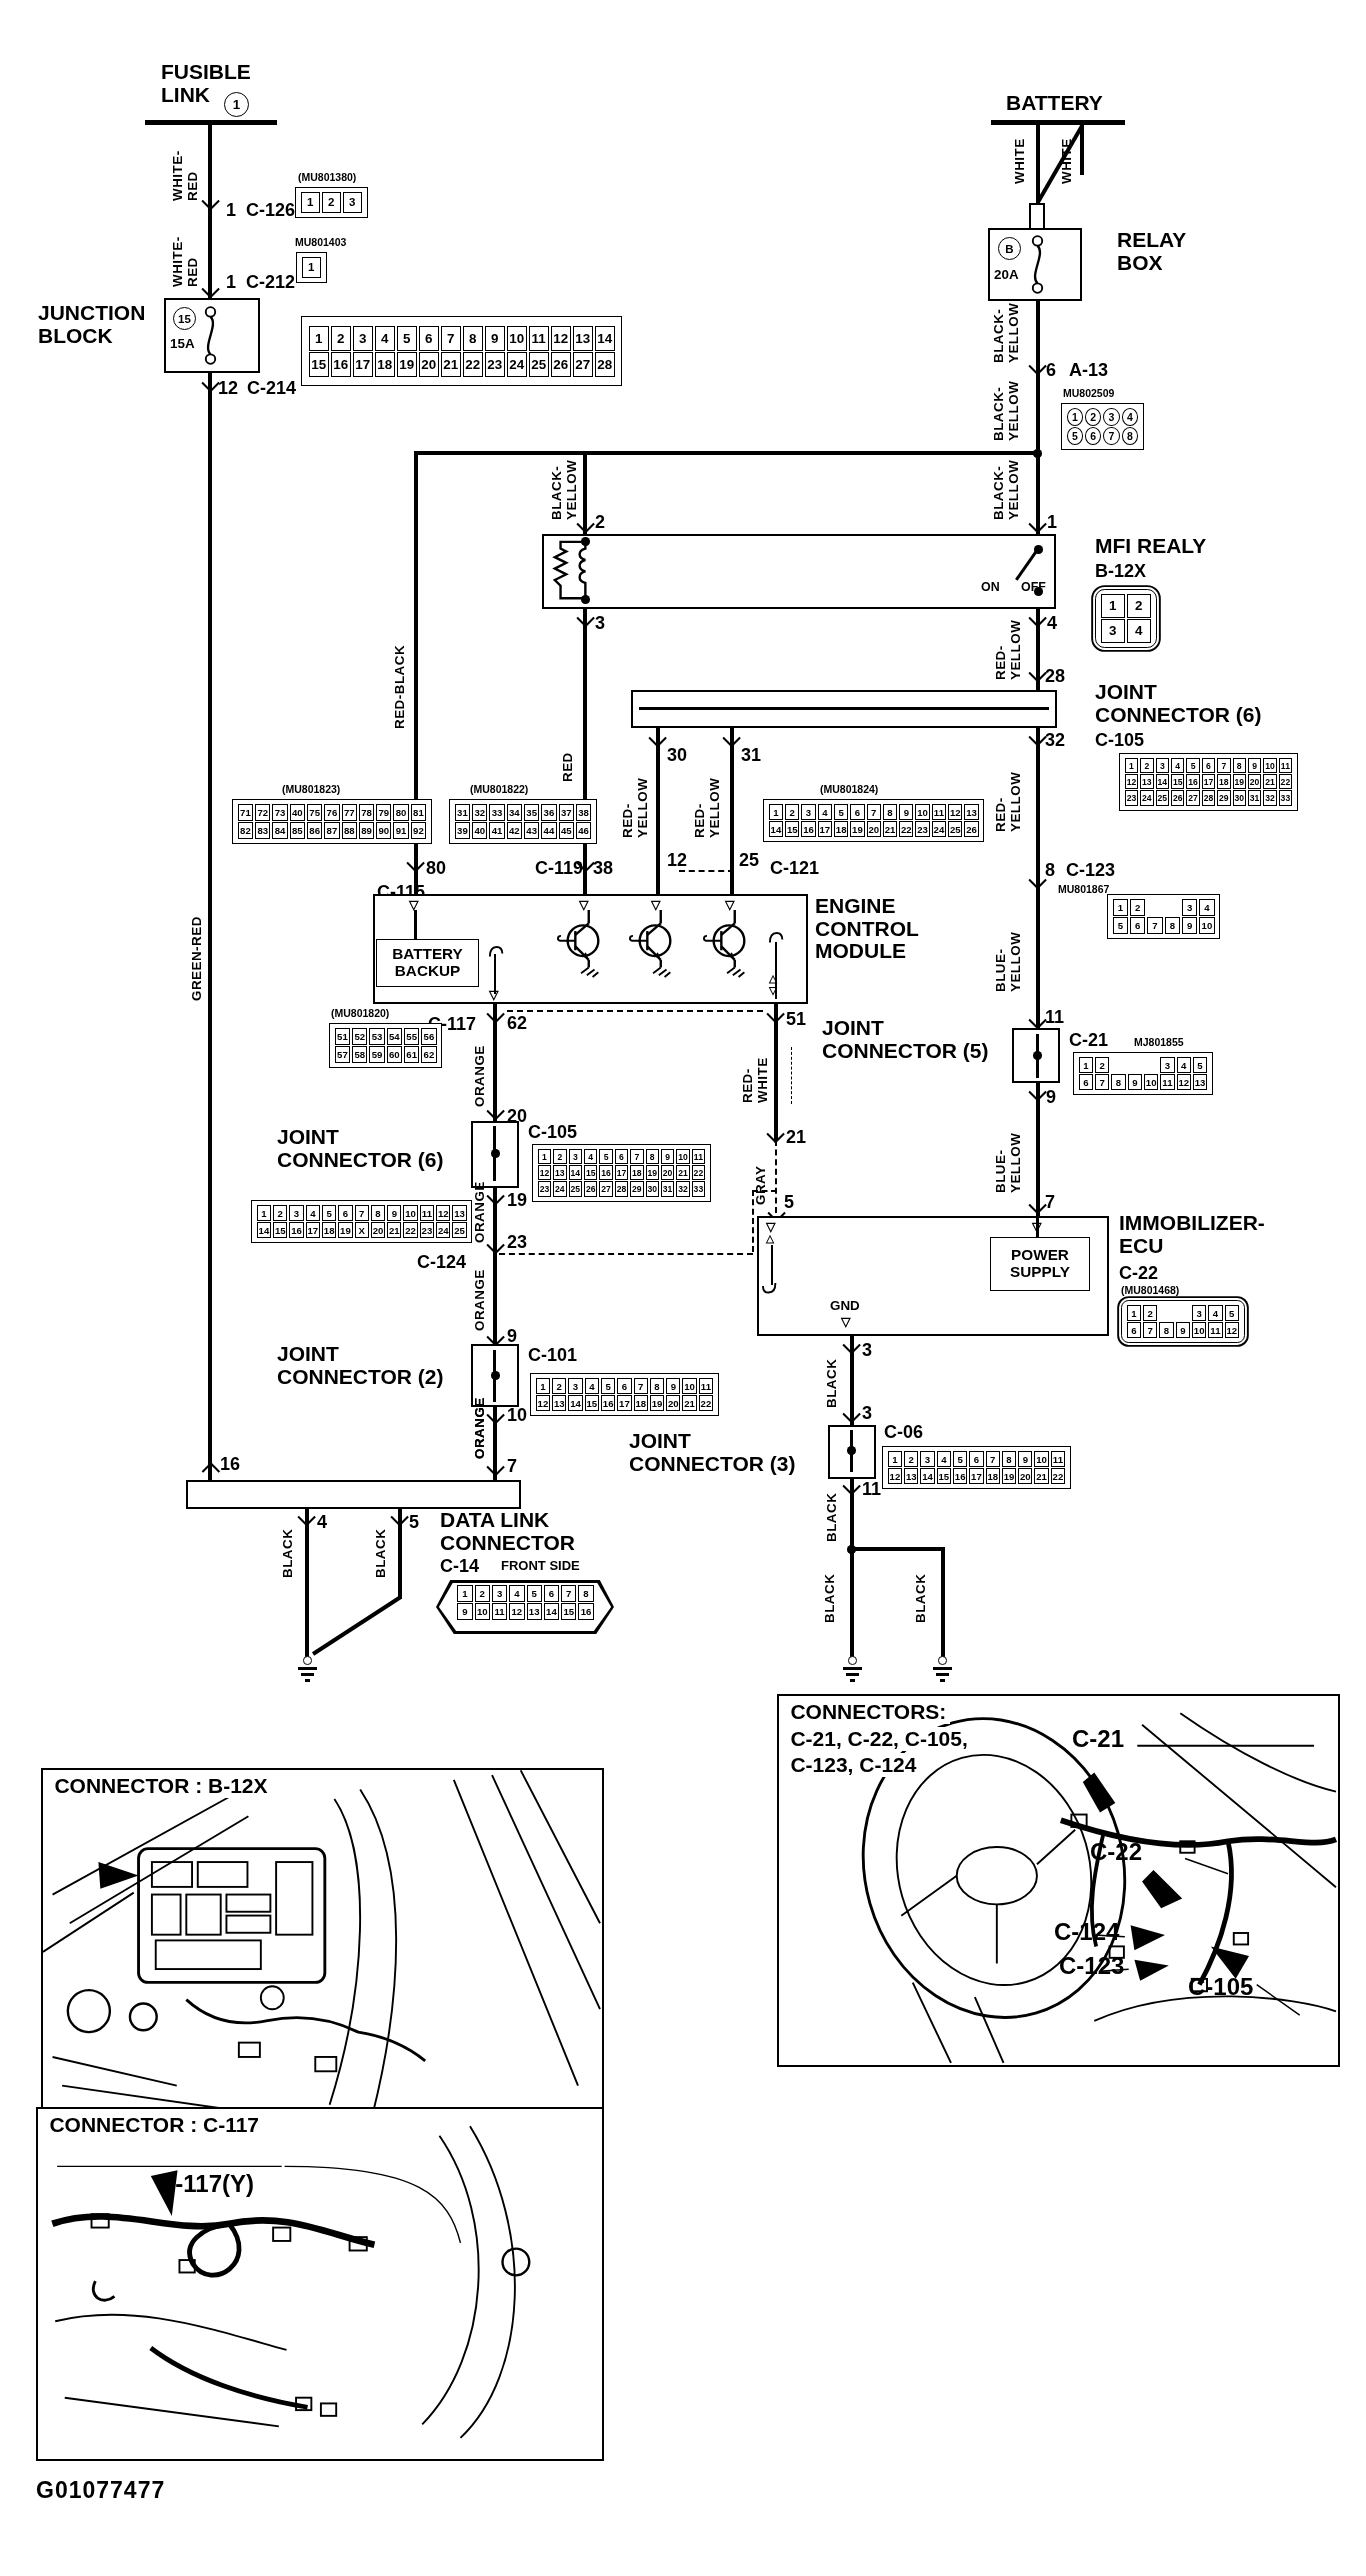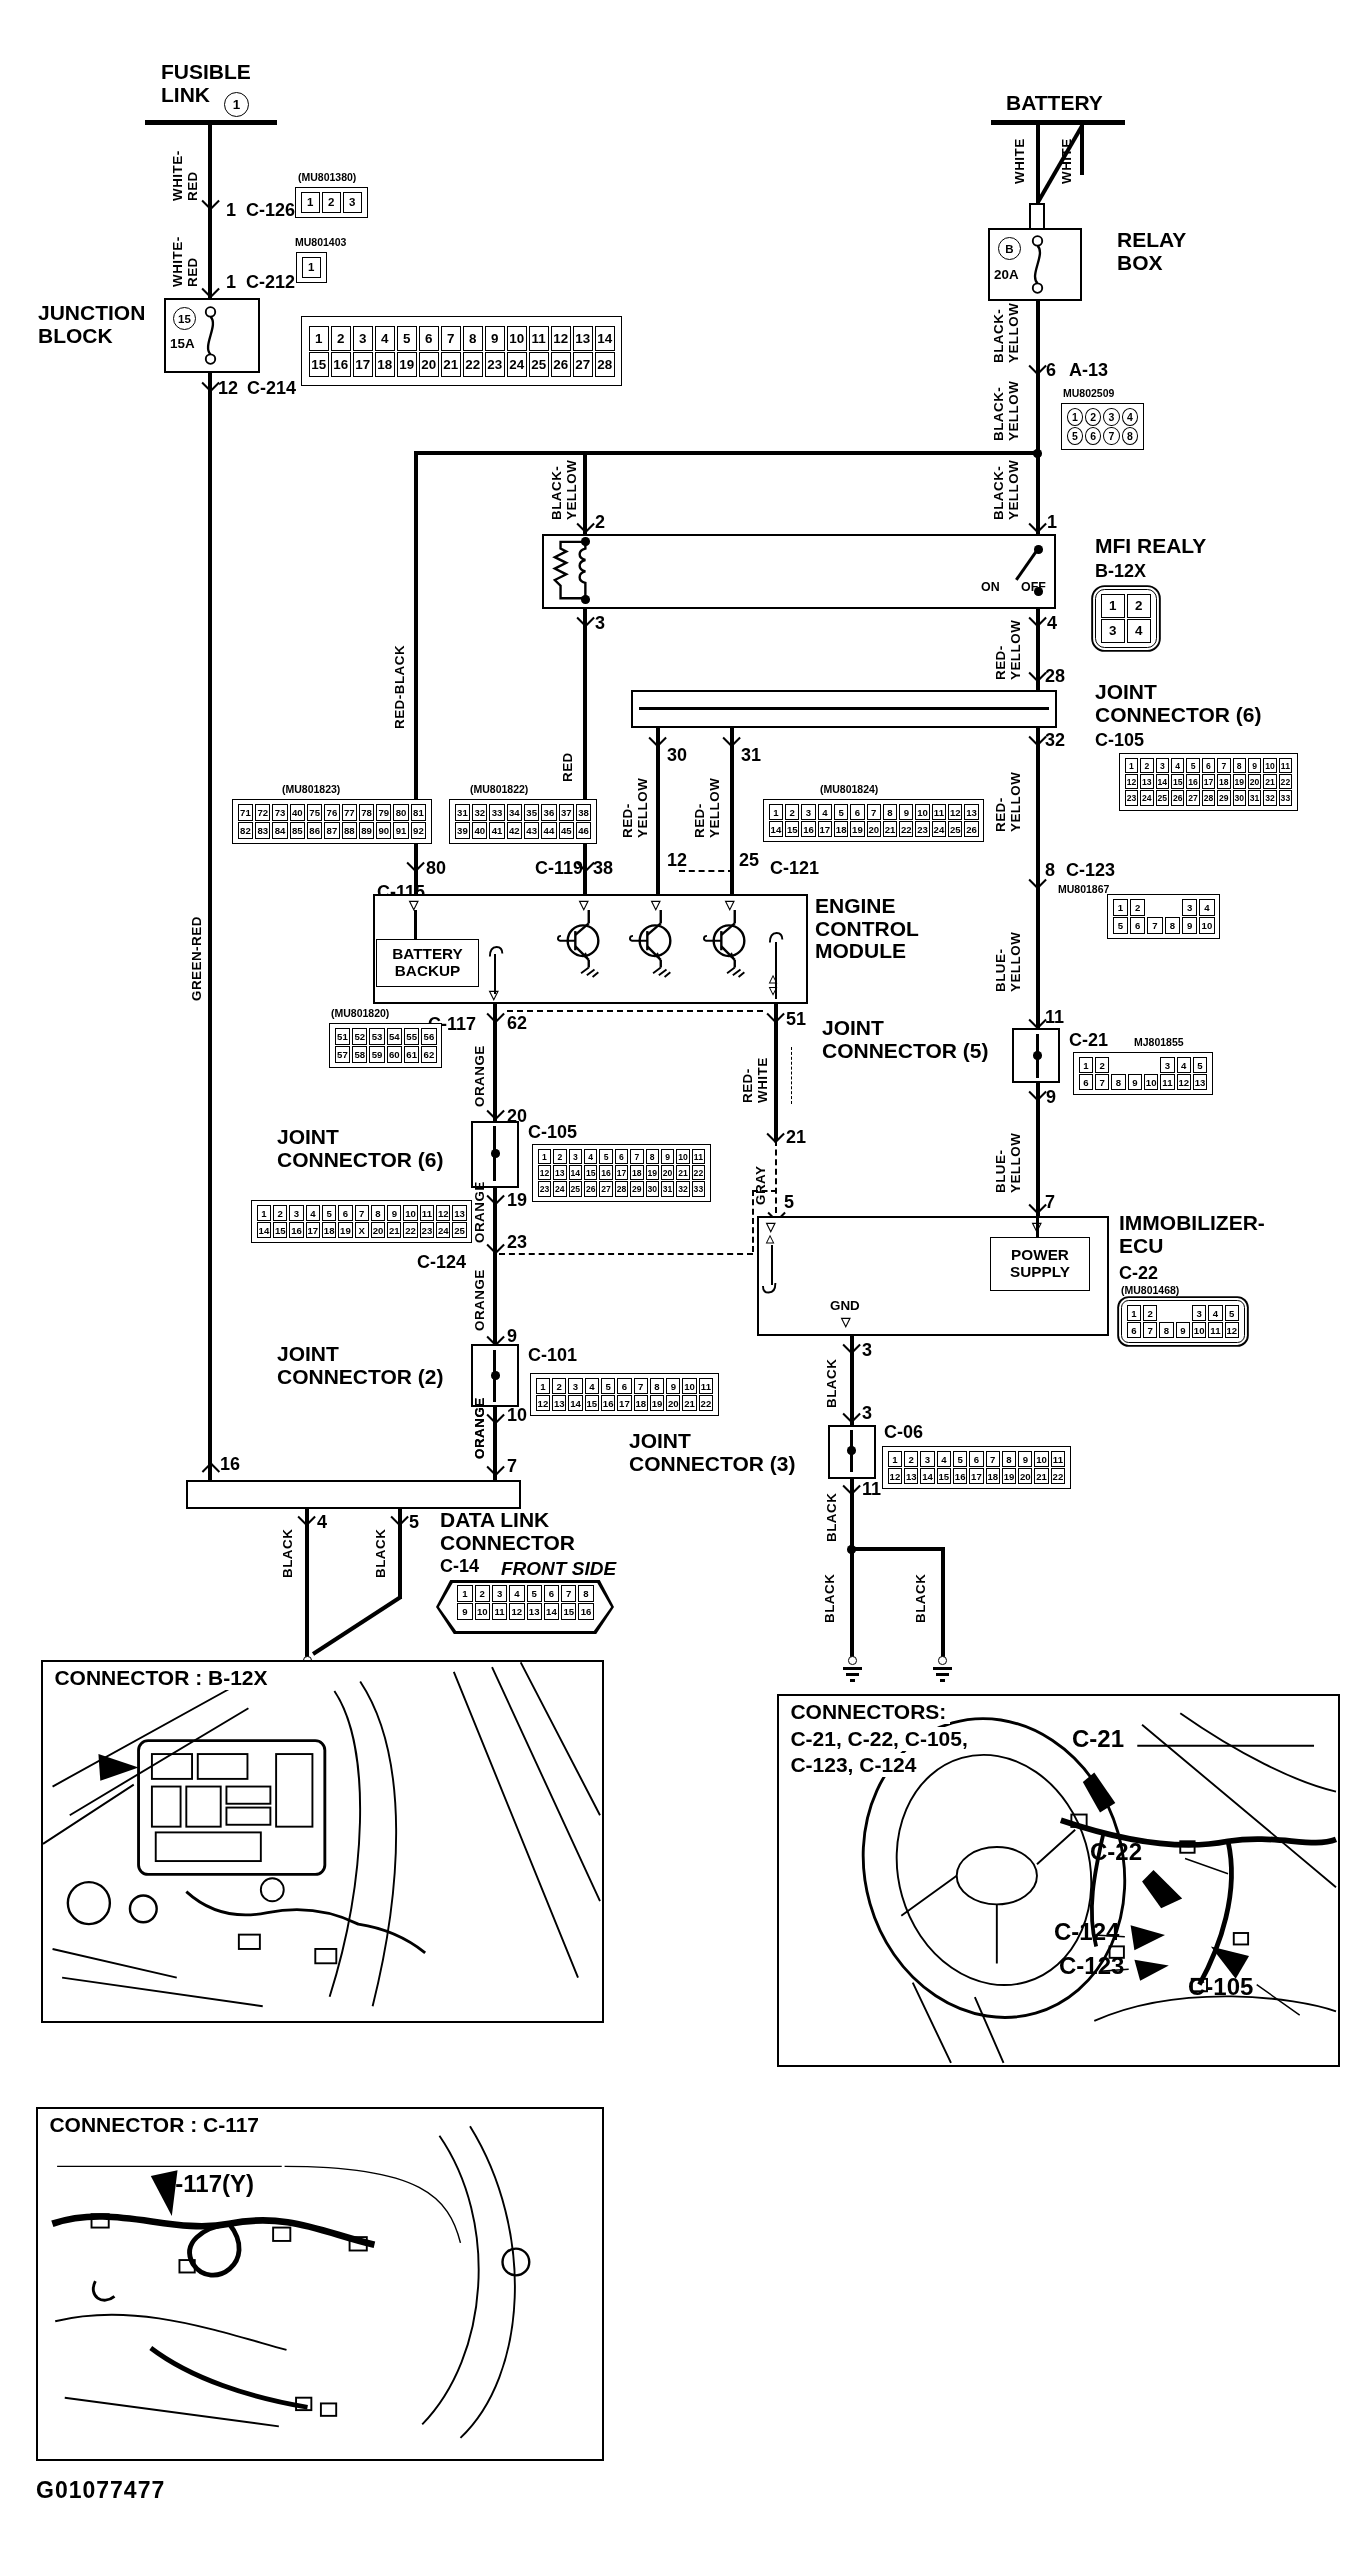--- a/index.html
+++ b/index.html
@@ -1,18 +1,18 @@
 <!DOCTYPE html>
 <html><head>
 <meta charset="utf-8">
 <style>
   html,body{margin:0;padding:0;background:#fff;}
   body{width:1366px;height:2576px;position:relative;font-family:"Liberation Sans",sans-serif;color:#000;overflow:hidden;}
   .w{position:absolute;background:#000;}
-  .lb{position:absolute;font-weight:700;white-space:pre-line;line-height:1.08;} .t22{font-size:21px;} .t19{font-size:18px;} .t17{font-size:19px;font-style:italic;}
+  .lb{position:absolute;font-weight:700;white-space:pre-line;line-height:1.08;} .t22{font-size:21px;} .t19{font-size:18px;} .t17{font-size:13px;}
   .t16{font-size:15.3px;} .t14{font-size:13.4px;} .t13{font-size:12.4px;} .t11{font-size:10.5px;}
   .vl{position:absolute;writing-mode:vertical-rl;transform:rotate(180deg);font-weight:700;font-size:13.4px;line-height:1.15;letter-spacing:0.5px;white-space:pre-line;}
   .bx{position:absolute;border:2.9px solid #000;background:#fff;box-sizing:border-box;}
   .sh{position:absolute;border:1.9px solid #000;background:#fff;padding:2.9px 3.8px;box-sizing:border-box;}
   .rd{border-radius:9.6px;box-shadow:0 0 0 1.9px #fff,0 0 0 3.8px #000;}
   .pin-row{display:flex;justify-content:center;margin:1px 0;}
   .pin-cell{display:inline-flex;align-items:center;justify-content:center;border:1.9px solid #000;font-weight:700;margin:0 1px;background:#fff;box-sizing:border-box;}
   .blank{visibility:hidden;}
   .circ .pin-cell{border-radius:50%;}
   .cs14 .pin-cell{width:13.4px;height:15.3px;font-size:8.6px;}
@@ -819,21 +819,21 @@
       <span class="pin-cell">10</span>
       <span class="pin-cell">11</span>
       <span class="pin-cell">12</span>
       <span class="pin-cell">13</span>
       <span class="pin-cell">14</span>
       <span class="pin-cell">15</span>
       <span class="pin-cell">16</span>
     </div>
   </div>
 
-<div class="pbox" style="left:41px;top:1660px;width:563px;height:363px;">
+<div class="pbox" style="left:41px;top:1768px;width:563px;height:363px;">
   <svg class="art" width="557" height="358" viewBox="0 0 583 374">
     <path d="M10 130 L200 25 M28 160 L215 48 M0 190 L95 128" stroke="#000" stroke-width="2" fill="none"></path>
     <rect x="100" y="82" width="195" height="140" rx="10" fill="none" stroke="#000" stroke-width="3"></rect>
     <rect x="114" y="96" width="42" height="26" fill="none" stroke="#000" stroke-width="2"></rect>
     <rect x="162" y="96" width="52" height="26" fill="none" stroke="#000" stroke-width="2"></rect>
     <rect x="114" y="130" width="30" height="42" fill="none" stroke="#000" stroke-width="2"></rect>
     <rect x="150" y="130" width="36" height="42" fill="none" stroke="#000" stroke-width="2"></rect>
     <rect x="192" y="130" width="46" height="18" fill="none" stroke="#000" stroke-width="2"></rect>
     <rect x="192" y="152" width="46" height="18" fill="none" stroke="#000" stroke-width="2"></rect>
     <rect x="244" y="96" width="38" height="76" fill="none" stroke="#000" stroke-width="2"></rect>

